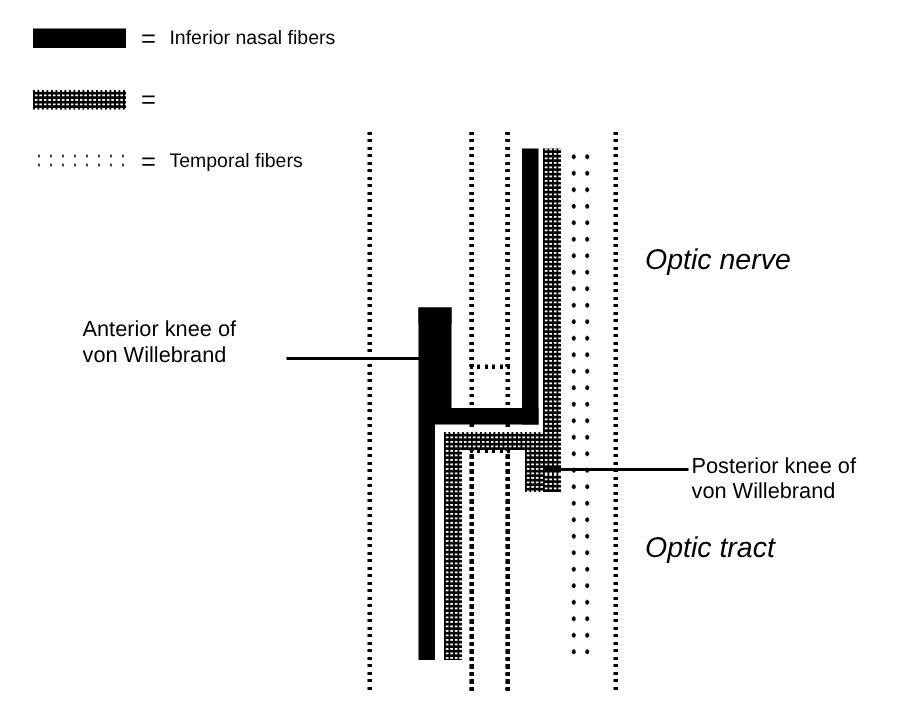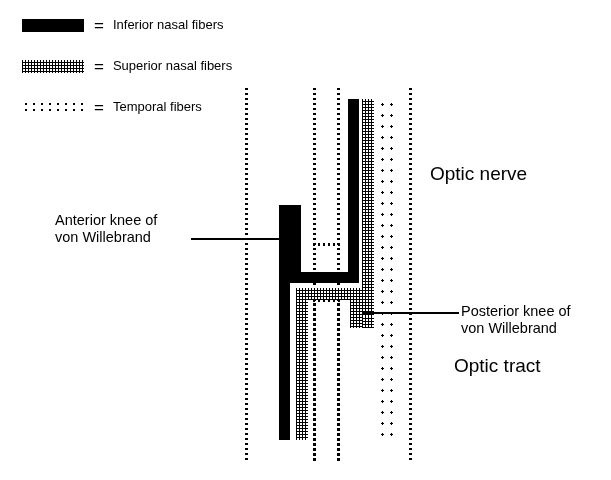--- a/index.html
+++ b/index.html
@@ -50,39 +50,38 @@
     background-size:3px 3px;
   }
   .stip{
     position:absolute;
     background-color:#ffffff;
     background-image:radial-gradient(#000 1.1px, transparent 1.3px);
     background-size:9px 11px;
   }
 
   
-  .big-label{position:absolute;font-size:19px;line-height:22px;white-space:nowrap;}
+  .big-label{position:absolute;font-size:19px;line-height:22px;white-space:nowrap;font-style:italic;}
   .ann{position:absolute;font-size:14.5px;line-height:17px;white-space:nowrap;}
   .leader{position:absolute;height:2px;background:#000000;}
 </style>
 </head>
 <body>
 
 <div id="stage">
 
   <div class="legend-row" style="left:22px;top:14px;">
     <span class="legend-swatch sw-solid"></span>
     <span class="legend-eq">=</span>
     <span class="legend-text">Inferior nasal fibers</span>
   </div>
 
   <div class="legend-row" style="left:22px;top:55px;">
     <span class="legend-swatch sw-check"></span>
     <span class="legend-eq">=</span>
-    <span class="legend-text">Superior nasal fibers</span>
   </div>
 
   <div class="legend-row" style="left:22px;top:96px;">
     <span class="legend-swatch sw-dot"></span>
     <span class="legend-eq">=</span>
     <span class="legend-text">Temporal fibers</span>
   </div>
 
   <div class="vline-dot" style="left:245px;top:88px;height:374px;"></div>
   <div class="vline-dot" style="left:313px;top:88px;height:374px;"></div>
@@ -113,21 +112,21 @@
 
   <div class="chk" style="left:350px;top:316px;width:24px;height:12px;"></div>
 
   <div class="chk" style="left:350px;top:288px;width:12px;height:40px;"></div>
 
   <div class="chk" style="left:296px;top:288px;width:66px;height:12px;"></div>
 
   <div class="chk" style="left:296px;top:288px;width:12px;height:152px;"></div>
 
   <div class="big-label" style="left:430px;top:163px;">Optic nerve</div>
-  <div class="big-label" style="left:430px;top:355px;margin-left:24px;">Optic tract</div>
+  <div class="big-label" style="left:430px;top:355px;">Optic tract</div>
 
   <div class="ann" style="left:55px;top:212px;">Anterior knee of</div>
   <div class="ann" style="left:55px;top:229px;">von Willebrand</div>
   <div class="leader" style="left:191px;top:238px;width:97px;"></div>
 
   <div class="ann" style="left:461px;top:303px;text-align:center;">Posterior knee of</div>
   <div class="ann" style="left:461px;top:320px;">von Willebrand</div>
   <div class="leader" style="left:363px;top:312px;width:96px;"></div>
 
 </div>

